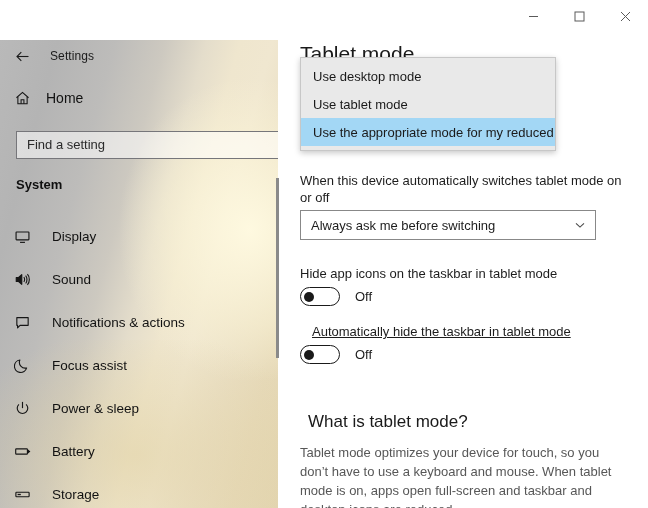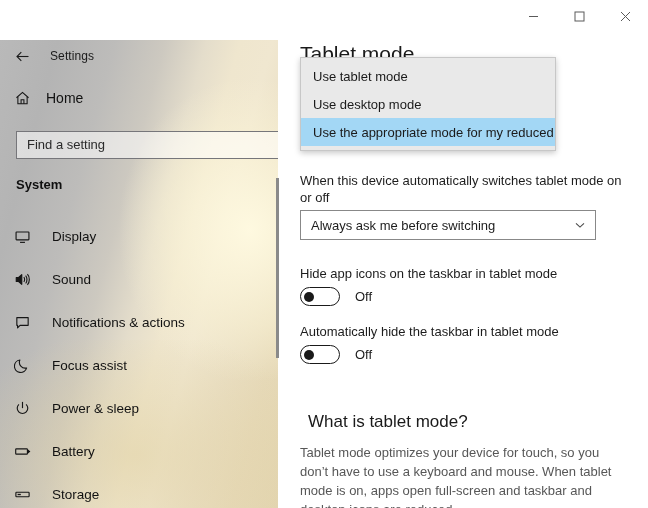--- a/index.html
+++ b/index.html
@@ -187,21 +187,21 @@
 
   .section-label {
     position: absolute;
     font-size: 13px;
     color: #1d1d1d;
     line-height: 17px;
     width: 330px;
   }
   #label-switch { left: 22px; top: 172px; }
   #label-hideicons { left: 22px; top: 265px; }
-  #label-hidetaskbar { left: 22px; top: 323px; }
+  #label-hidetaskbar { left: 34px; top: 323px; text-decoration: underline; }
 
   .combo {
     position: absolute;
     left: 22px;
     width: 296px; height: 30px;
     border: 1px solid #888888;
     background: #ffffff;
     display: flex; align-items: center;
   }
   #combo-switch { top: 210px; gap: 17px; }
@@ -479,18 +479,18 @@
     </div>
 
     <div class="help-heading">What is tablet mode?</div>
     <div class="help-body">Tablet mode optimizes your device for touch, so you don’t have to use a keyboard and mouse. When tablet mode is on, apps open full-screen and taskbar and desktop icons are reduced.</div>
 
   </div>
 
   <div id="scrollbar-thumb"></div>
 
   <div id="dropdown">
+    <div class="dd-item">Use desktop mode</div>
     <div class="dd-item">Use tablet mode</div>
-    <div class="dd-item">Use desktop mode</div>
     <div class="dd-item highlighted">Use the appropriate mode for my reduced</div>
   </div>
 
 </div>
 
 </body></html>

